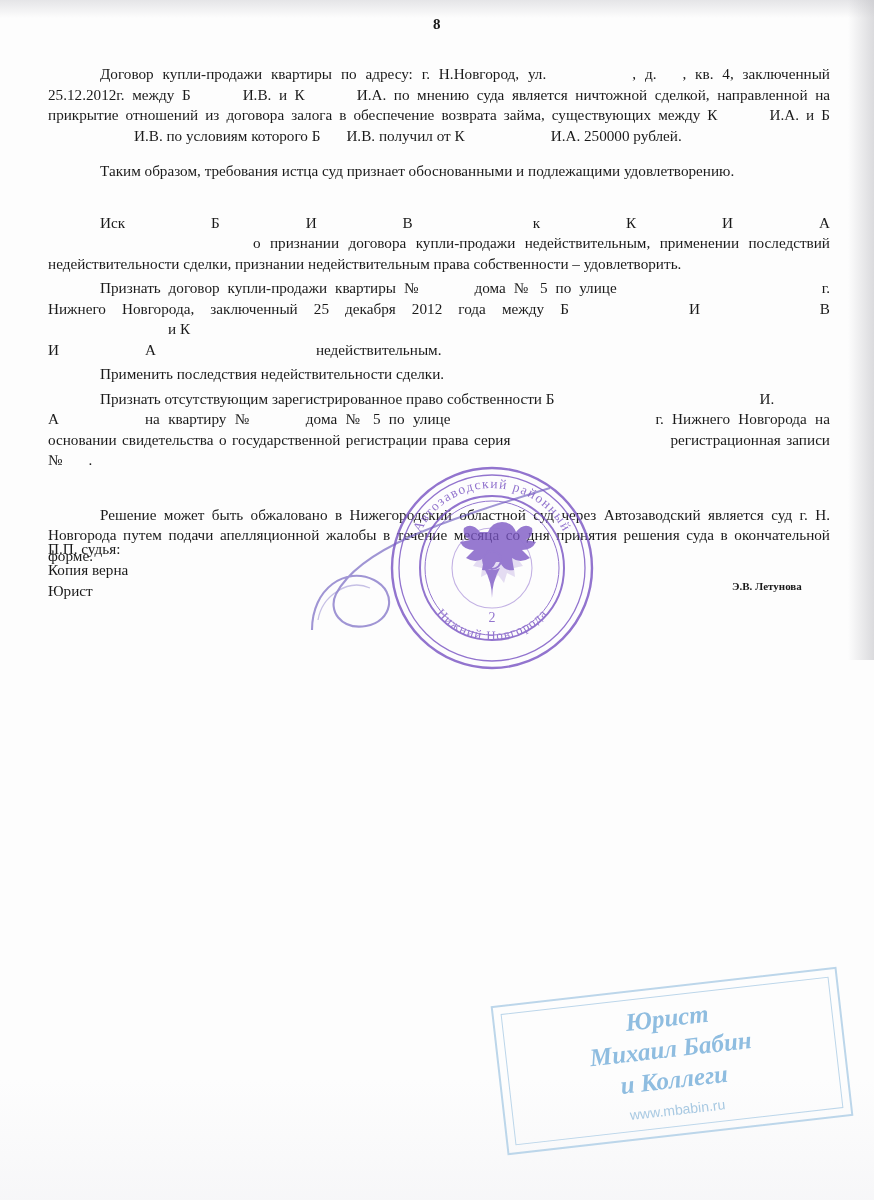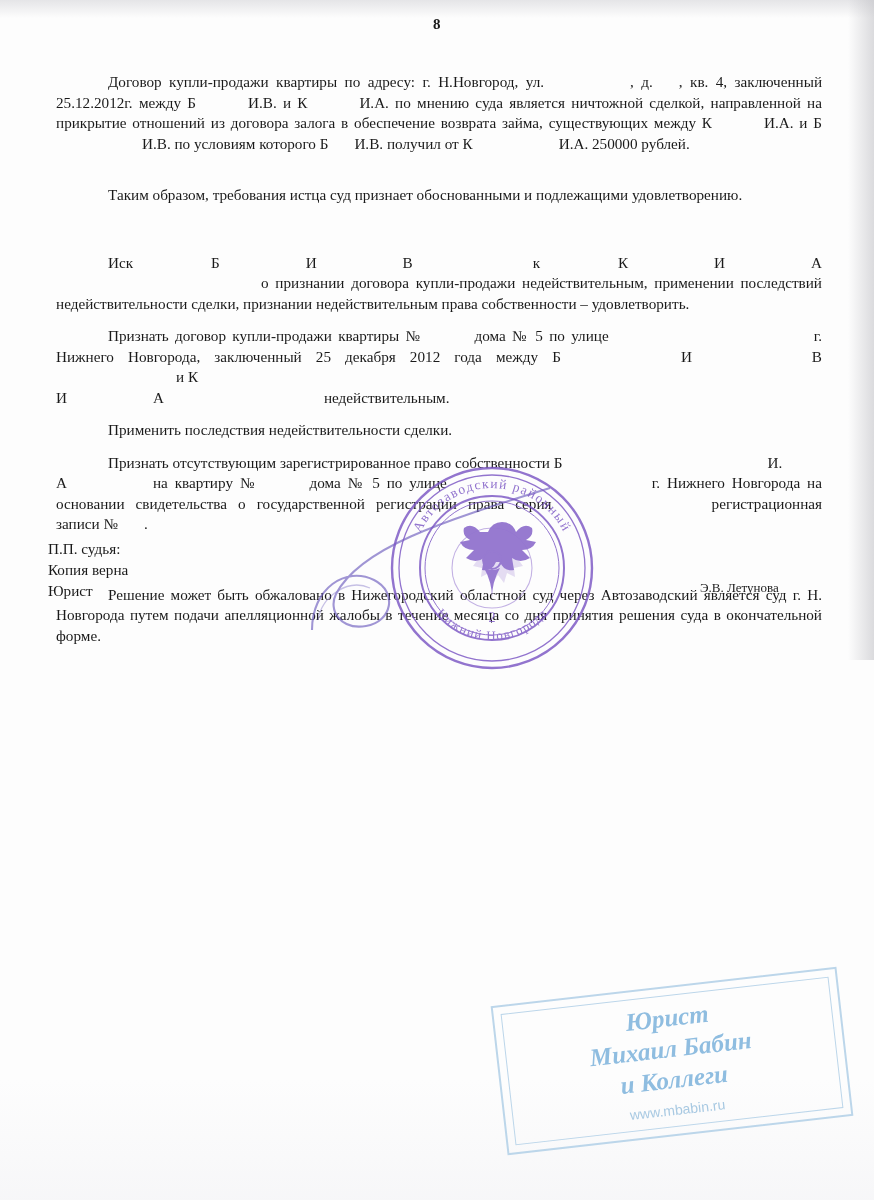--- a/index.html
+++ b/index.html
@@ -61,21 +61,21 @@
     top: 60px;
     left: 44px;
     width: 790px;
     font-size: 15.2px;
     line-height: 20.5px;
     text-align: justify;
     text-justify: inter-word;
   }
 
   .p {
-    margin: 12px;
+    margin: 4px;
     text-indent: 0;
     text-align: justify;
   }
   .p.indent { text-indent: 52px; }
   .spacer-sm { height: 7px; }
   .spacer-md { height: 16px; }
   .spacer-lg { height: 26px; }
 
   .center {
     text-align: center;
@@ -94,23 +94,24 @@
   
   .sign-block {
     position: absolute;
     left: 48px;
     top: 538px;
     font-size: 15.2px;
     line-height: 21px;
   }
   .sign-name {
     position: absolute;
-    left: 700px;
+    left: 732px;
     top: 580px;
-    font-size: 13px;
+    font-size: 11px;
+    font-weight: bold;
   }
 
   
   .stamp {
     position: absolute;
     left: 388px;
     top: 464px;
     width: 208px;
     height: 208px;
     pointer-events: none;

